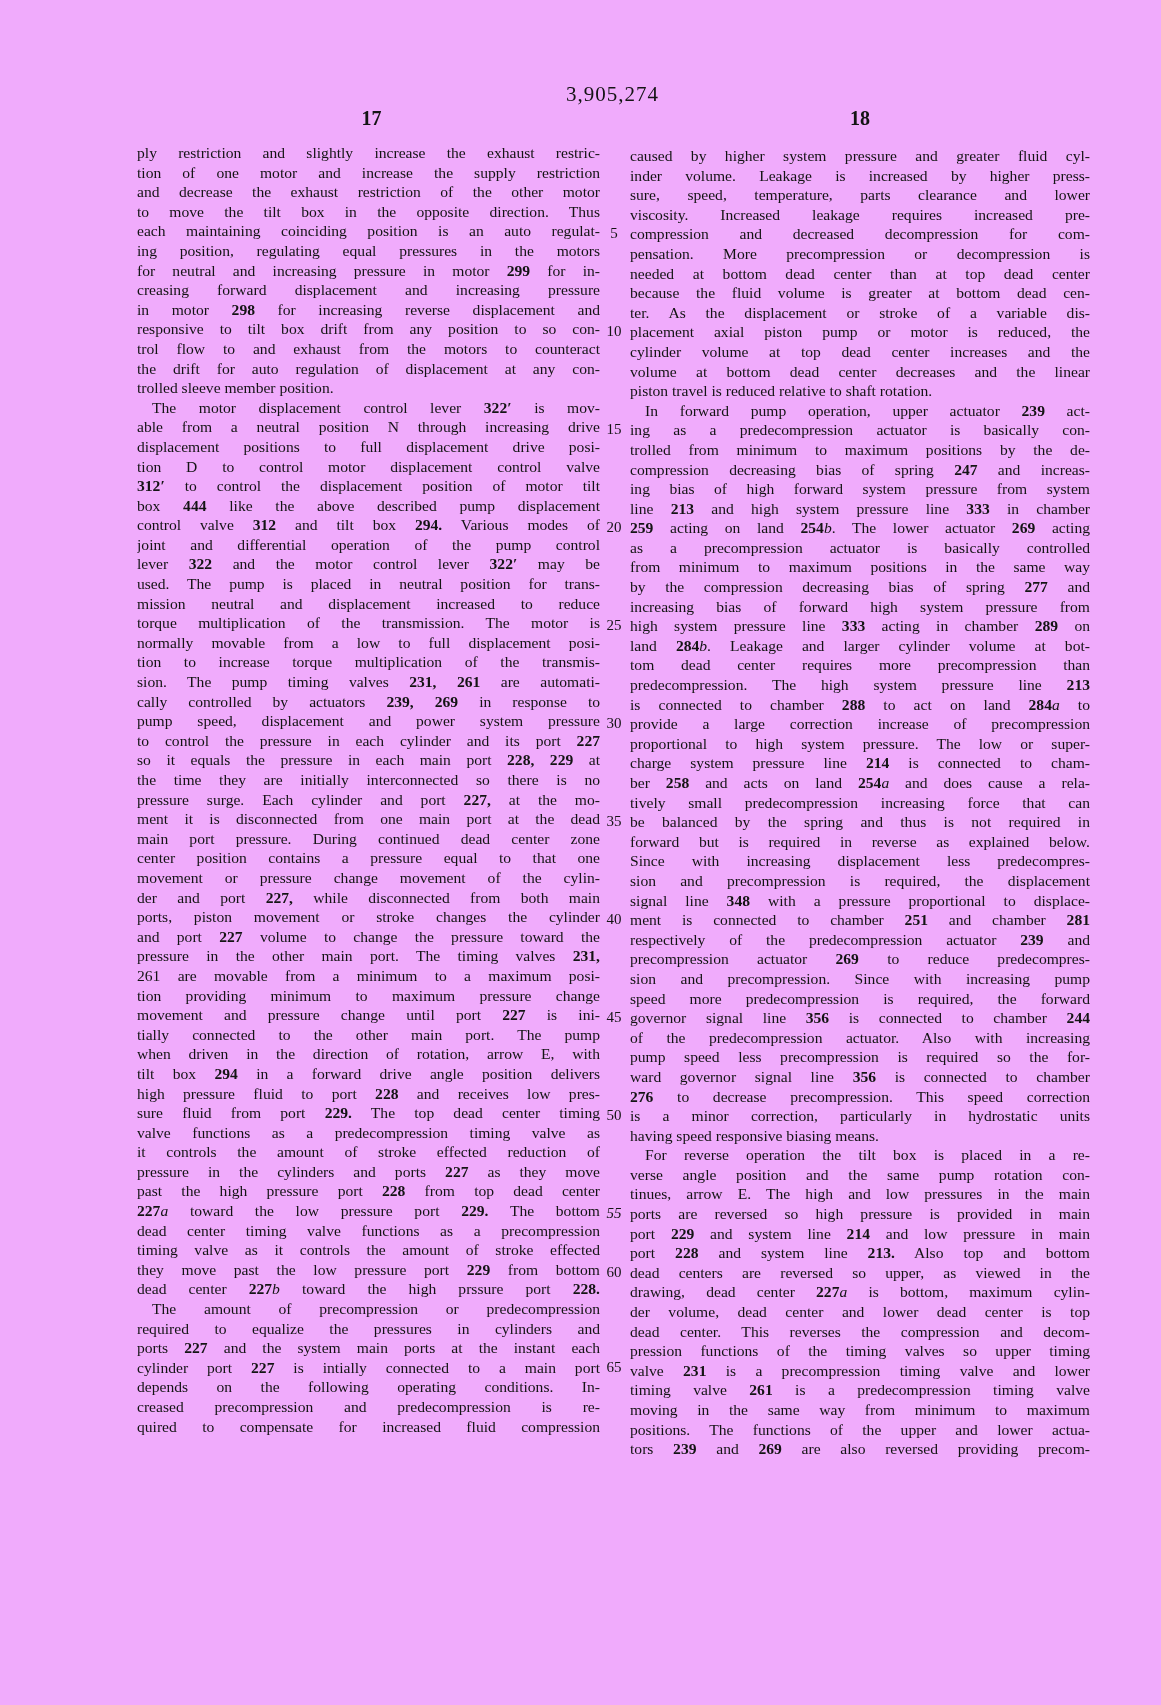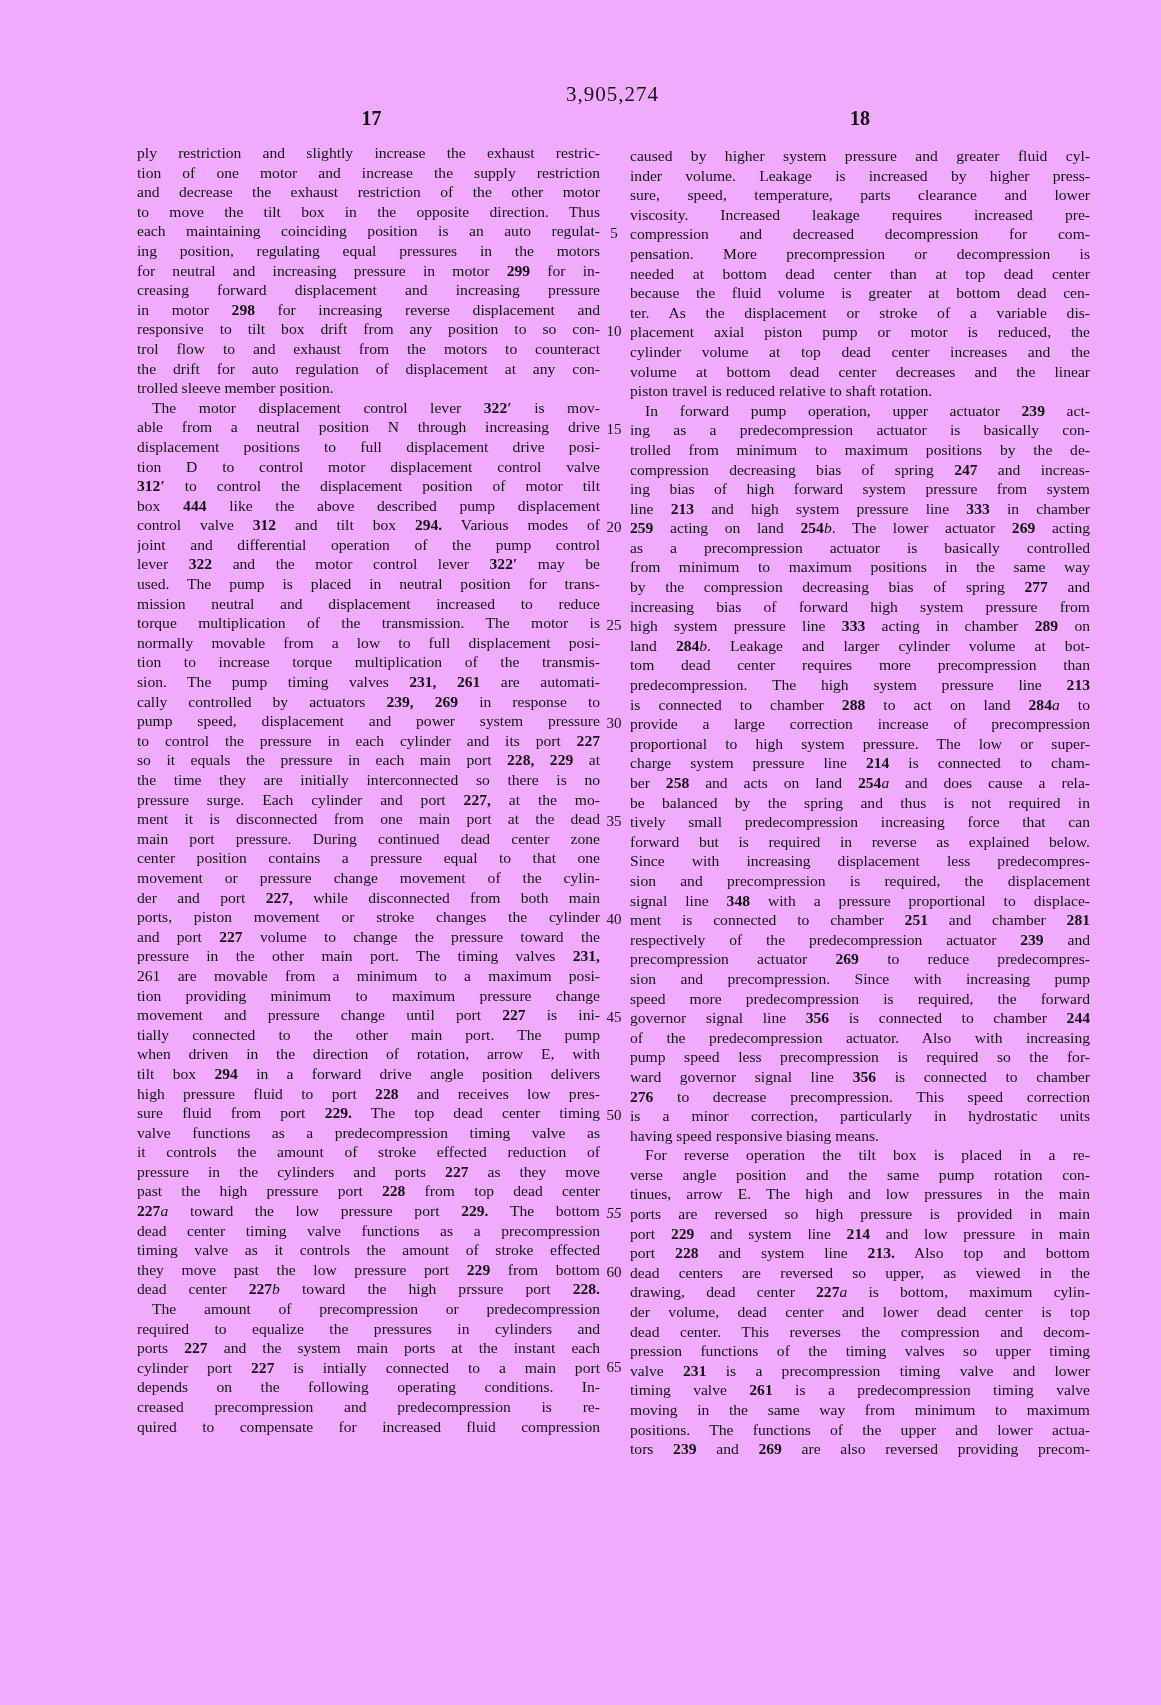--- a/index.html
+++ b/index.html
@@ -170,22 +170,22 @@
       <div class="line">increasing bias of forward high system pressure from</div>
       <div class="line">high system pressure line <b>333</b> acting in chamber <b>289</b> on</div>
       <div class="line">land <b>284</b><i>b</i>. Leakage and larger cylinder volume at bot-</div>
       <div class="line">tom dead center requires more precompression than</div>
       <div class="line">predecompression. The high system pressure line <b>213</b></div>
       <div class="line">is connected to chamber <b>288</b> to act on land <b>284</b><i>a</i> to</div>
       <div class="line">provide a large correction increase of precompression</div>
       <div class="line">proportional to high system pressure. The low or super-</div>
       <div class="line">charge system pressure line <b>214</b> is connected to cham-</div>
       <div class="line">ber <b>258</b> and acts on land <b>254</b><i>a</i> and does cause a rela-</div>
+      <div class="line">tively small predecompression increasing force that can</div>
       <div class="line">be balanced by the spring and thus is not required in</div>
-      <div class="line">tively small predecompression increasing force that can</div>
       <div class="line">forward but is required in reverse as explained below.</div>
       <div class="line">Since with increasing displacement less predecompres-</div>
       <div class="line">sion and precompression is required, the displacement</div>
       <div class="line">signal line <b>348</b> with a pressure proportional to displace-</div>
       <div class="line">ment is connected to chamber <b>251</b> and chamber <b>281</b></div>
       <div class="line">respectively of the predecompression actuator <b>239</b> and</div>
       <div class="line">precompression actuator <b>269</b> to reduce predecompres-</div>
       <div class="line">sion and precompression. Since with increasing pump</div>
       <div class="line">speed more predecompression is required, the forward</div>
       <div class="line">governor signal line <b>356</b> is connected to chamber <b>244</b></div>

